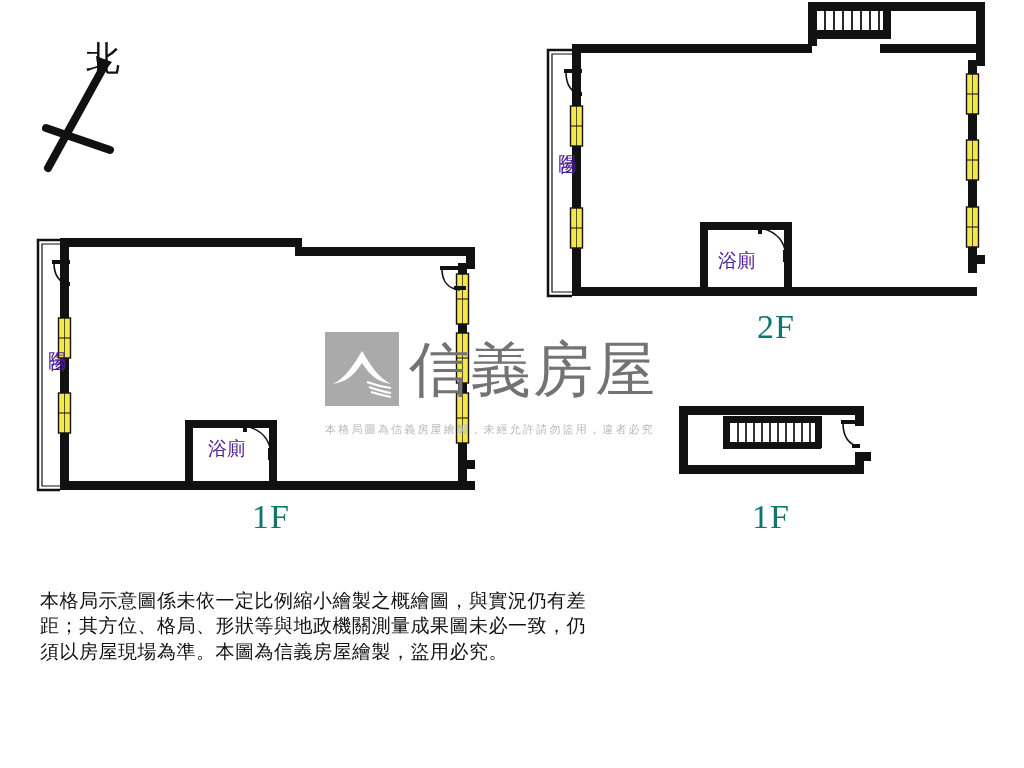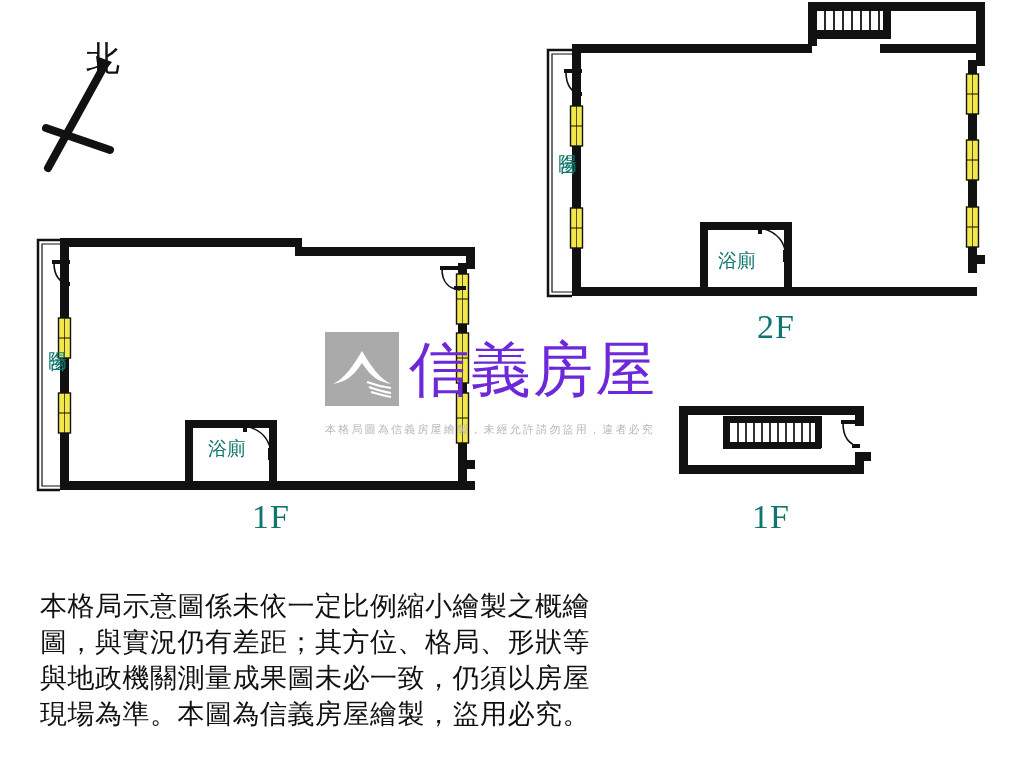--- a/index.html
+++ b/index.html
@@ -30,21 +30,21 @@
     width: 74px; height: 74px;
     background: #aaaaaa;
     position: relative;
     overflow: hidden;
     flex: 0 0 auto;
   }
   #wm-mark svg { display: block; }
   #wm-text {
     font-size: 60px;
     line-height: 72px;
-    color: #6d28d9;
+    color: #737373;
     font-family: "DejaVu Sans", "Liberation Sans", sans-serif;
     letter-spacing: 2px;
     white-space: nowrap;
   }
   #wm-sub {
     margin-top: 16px;
     font-size: 11px;
     color: #b8b8b8;
     letter-spacing: 2.2px;
     white-space: nowrap;
@@ -76,38 +76,38 @@
     z-index: 6;
     letter-spacing: 1px;
   }
   #cap-1f  { left: 252px; top: 498px; }
   #cap-2f  { left: 757px; top: 308px; }
   #cap-1fs { left: 752px; top: 498px; }
 
   
   .room-label {
     font-family: "DejaVu Sans", "Liberation Sans", sans-serif;
-    color: #0f766e;
+    color: #4c1d95;
     z-index: 6;
     line-height: 1.04;
     text-align: center;
   }
   .room-label.vertical { writing-mode: vertical-rl; text-orientation: upright; }
 
   #lbl-1f-balcony { left: 48px;  top: 337px; font-size: 19px; }
   #lbl-1f-bath    { left: 208px; top: 439px; font-size: 19px; }
   #lbl-2f-balcony { left: 558px; top: 140px; font-size: 19px; }
   #lbl-2f-bath    { left: 718px; top: 251px; font-size: 19px; }
 
   
   #disclaimer {
     left: 40px; top: 588px;
     width: 560px;
     font-family: "DejaVu Sans", "Liberation Sans", serif;
-    font-size: 27px;
+    font-size: 19px;
     line-height: 1.33;
     color: #111;
     letter-spacing: 0.5px;
     z-index: 6;
     text-align: left;
   }
 </style>
 </head>
 <body>
 

